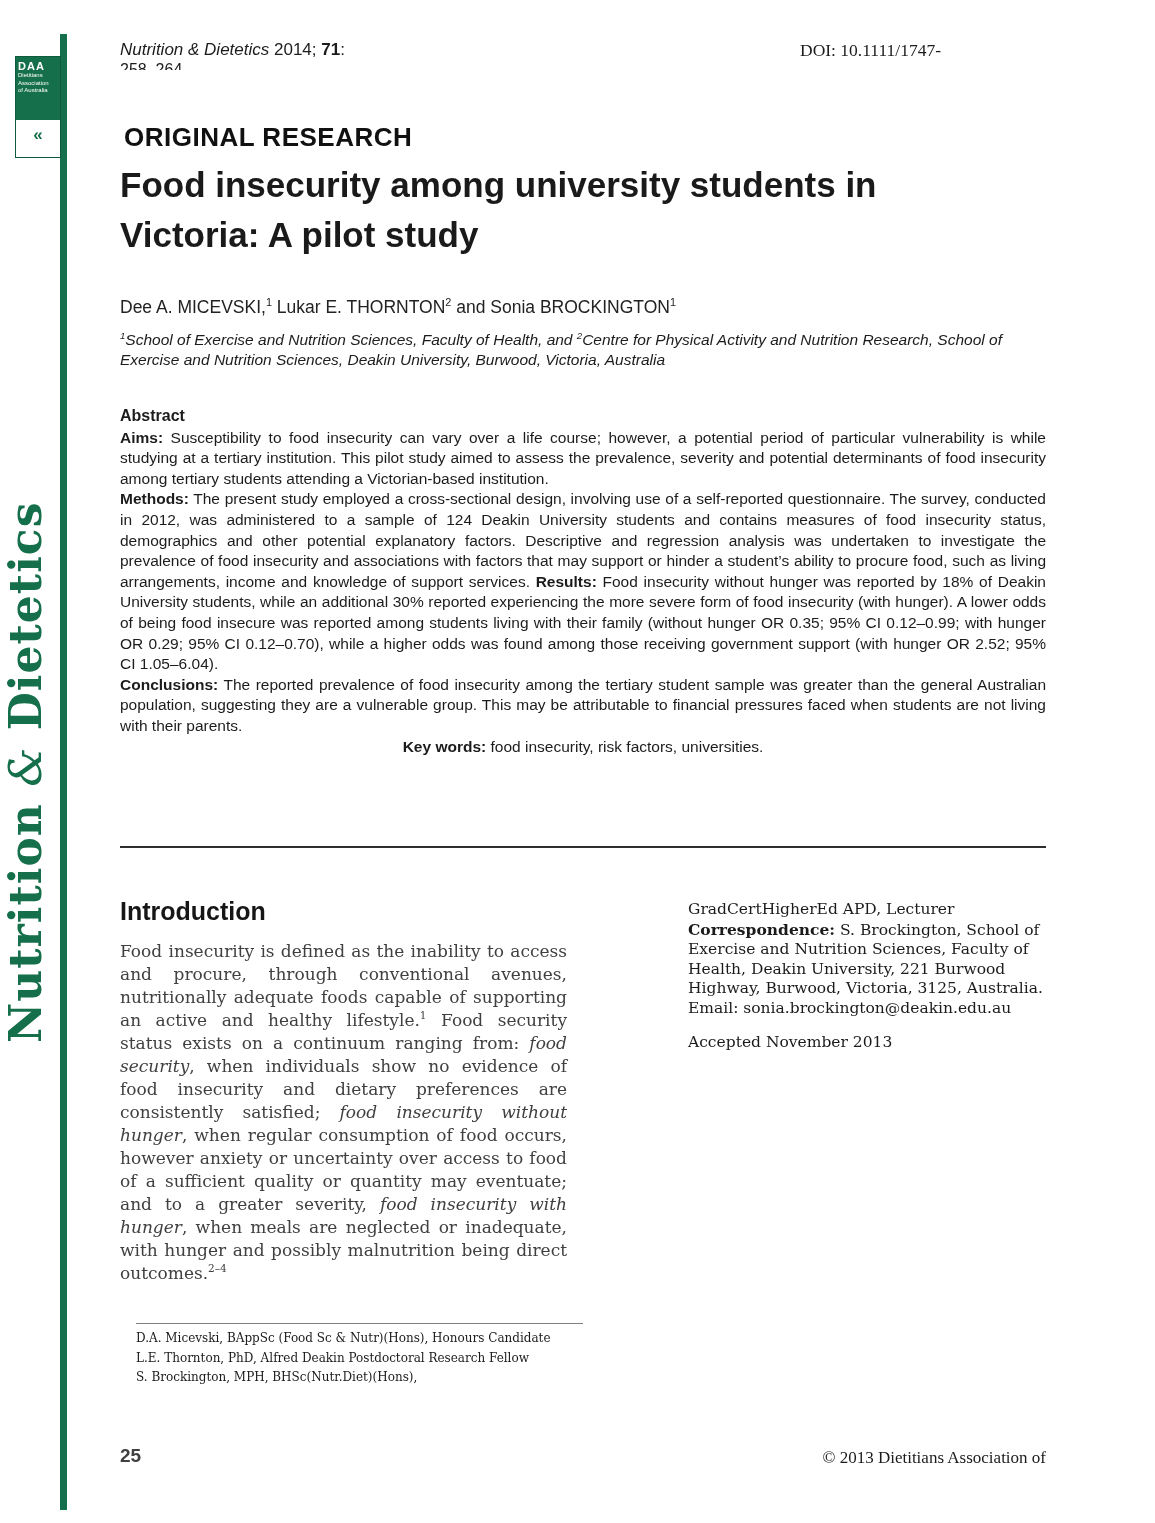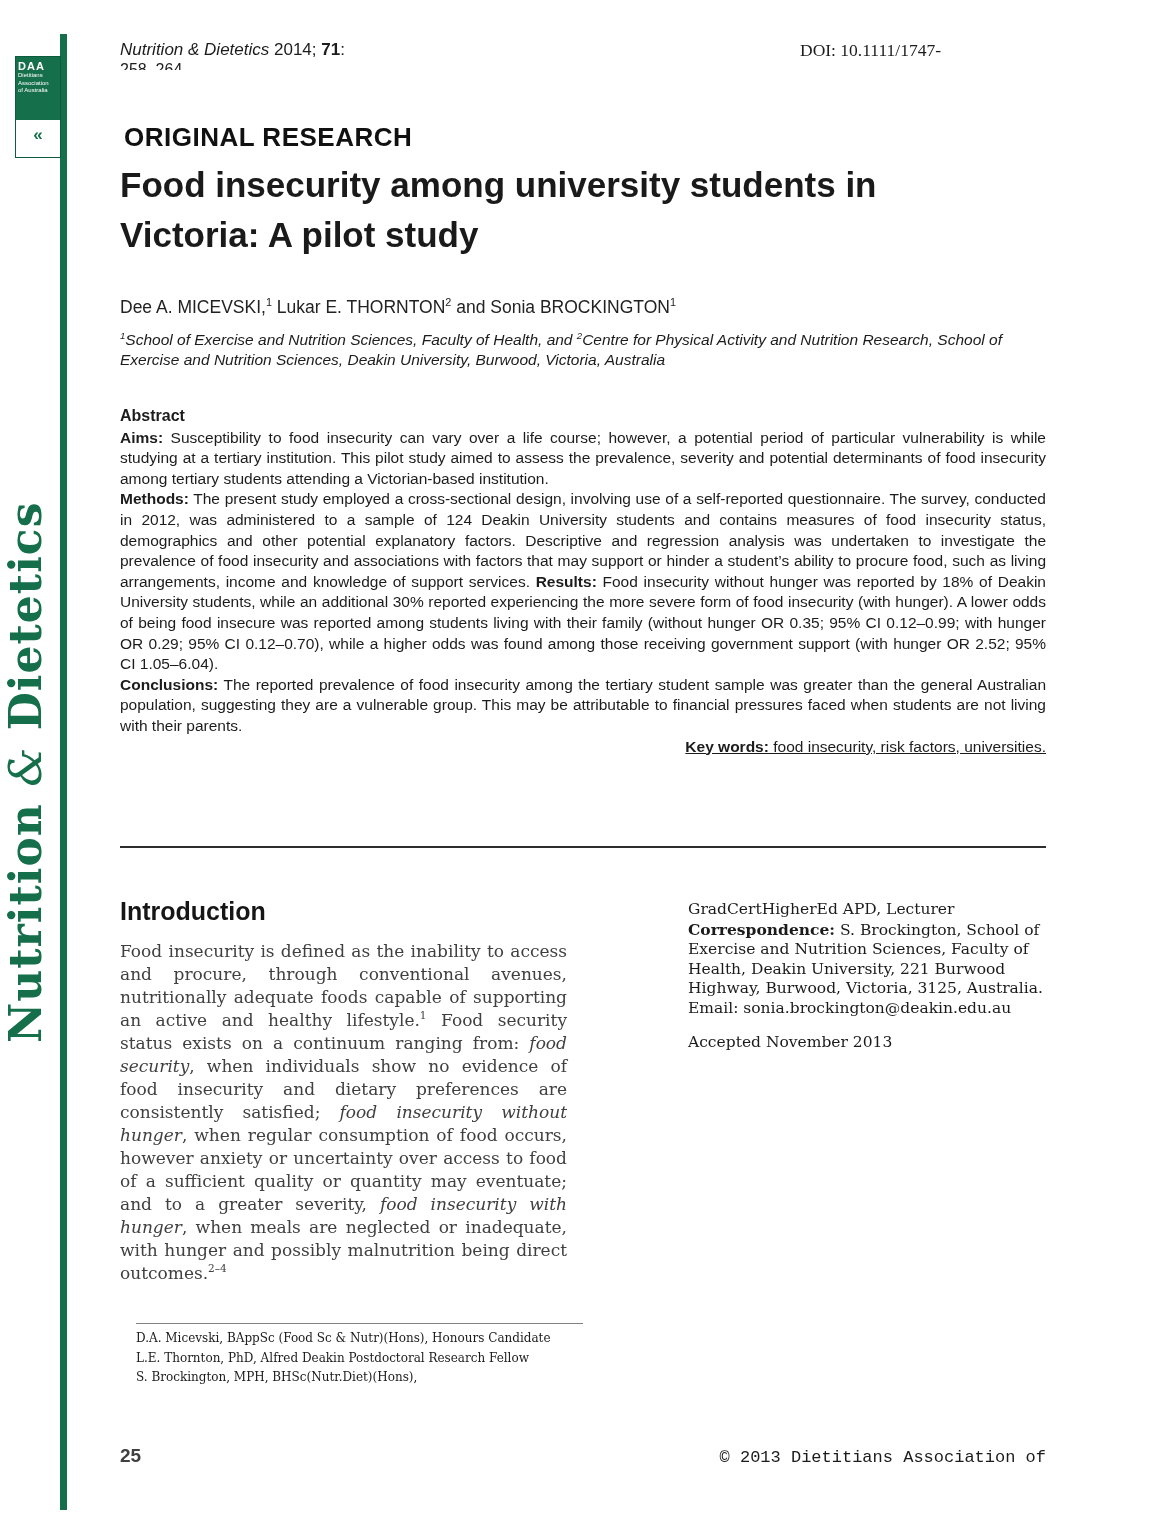--- a/index.html
+++ b/index.html
@@ -35,40 +35,40 @@
   .title span { display:block; }
   .authors { left:120px; top:297px; font-size:17.5px; color:#222; }
   .affiliation { left:120px; top:330px; width:926px; font-style:italic; font-size:15.5px; line-height:1.32; }
   sup { font-size:0.62em; vertical-align:super; line-height:0; }
 
   
   .abstract { left:120px; top:406px; width:926px; font-size:15.5px; line-height:20.6px; text-align:justify; }
   .abstract-heading { font-size:16px; font-weight:700; text-align:left; margin-bottom:1px; }
   .abstract p { margin:0; }
   b.lbl { font-weight:700; }
-  .keywords { margin-top:22px; text-align:right;text-decoration:underline; }
+  .keywords { margin-top:22px; text-align:center; }
 
   .rule { left:120px; top:846px; width:926px; height:2px; background:#2e2e2e; }
 
   
   .intro-heading { left:120px; top:897px; font-family:Liberation Sans, sans-serif; font-size:25px; font-weight:700; color:#161616; }
   .intro-body { left:120px; top:940px; width:447px; font-family:"DejaVu Serif", serif;
                 font-size:17px; line-height:23px; text-align:justify; color:#404040; }
   .intro-body i { font-style:italic; }
 
   .right-col { left:688px; top:900px; width:358px; font-family:"DejaVu Serif", serif;
                font-size:15.5px; line-height:19.5px; color:#1b1b1b; }
   .right-col .accepted { margin-top:15px; }
 
   
   .footnotes { left:136px; top:1323px; width:447px; font-family:"DejaVu Serif", serif;
                font-size:12px; line-height:19.5px; border-top:1px solid #808080; padding-top:5px; color:#1b1b1b; }
   .page-number { left:120px; top:1445px; font-size:19px; font-weight:700; color:#404040; }
   .copyright { left:646px; top:1448px; width:400px; text-align:right;
-               font-family:Liberation Mono, monospace; font-size:17px; color:#1b1b1b; }
+               font-family:Liberation Serif, serif; font-size:17px; color:#1b1b1b; }
 </style>
 </head>
 <body>
 
 <div class="page">
 
   <div class="abs green-bar"></div>
   <div class="abs daa-logo">
     <div class="daa-main">
       <span class="daa-acronym">DAA</span>

